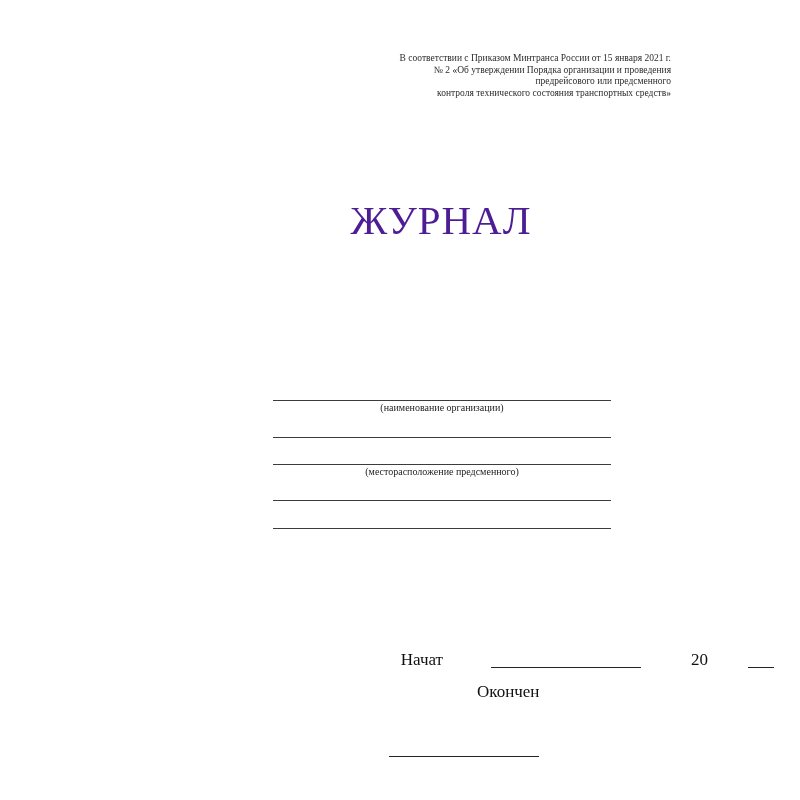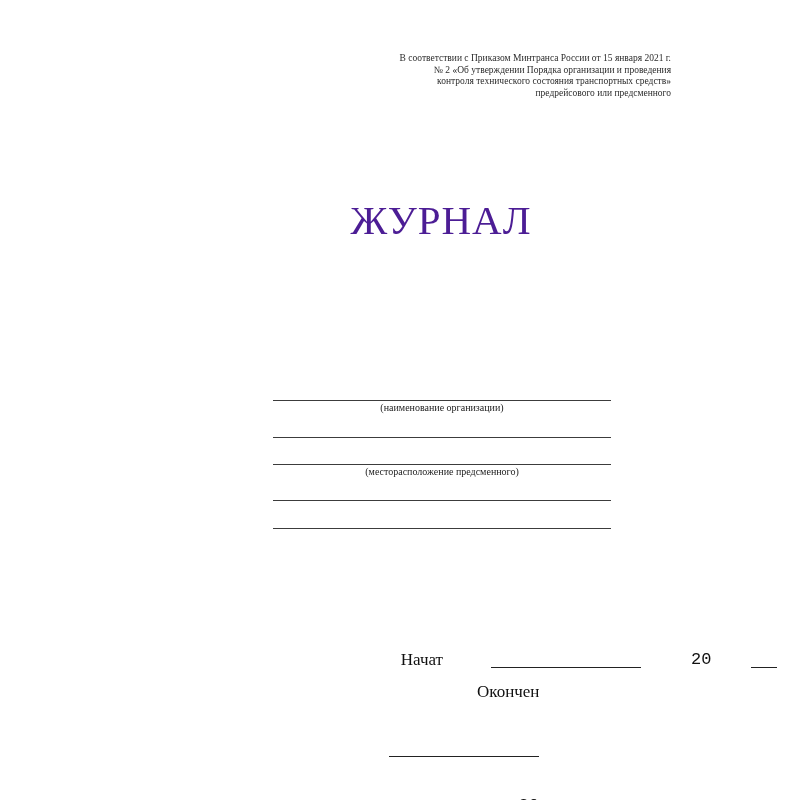--- a/index.html
+++ b/index.html
@@ -100,41 +100,40 @@
     text-align: right;
   }
   .date-line {
     width: 150px;
     margin-left: 8px;
     border-bottom: 1px solid #222222;
     height: 16px;
   }
   .date-century {
     margin-left: 10px;
-    font-family: Liberation Mono, monospace;
   }
   .year-line {
     width: 26px;
     border-bottom: 1px solid #222222;
     height: 16px;
   }
   .year-suffix {
     margin-left: 8px;
   }
 </style>
 </head>
 <body>
 
 <div class="canvas">
 
   <div class="legal-note">
     <div>В соответствии с Приказом Минтранса России от 15 января 2021 г.</div>
     <div>№ 2 «Об утверждении Порядка организации и проведения</div>
+    <div>предрейсового или предсменного</div>
     <div>контроля технического состояния транспортных средств»</div>
-    <div>предрейсового или предсменного</div>
   </div>
 
   <h1 class="title">ЖУРНАЛ</h1>
 
 
   <div class="fill-rule rule-1"></div>
   <div class="rule-caption caption-1">(наименование организации)</div>
 
   <div class="fill-rule rule-2"></div>
 

